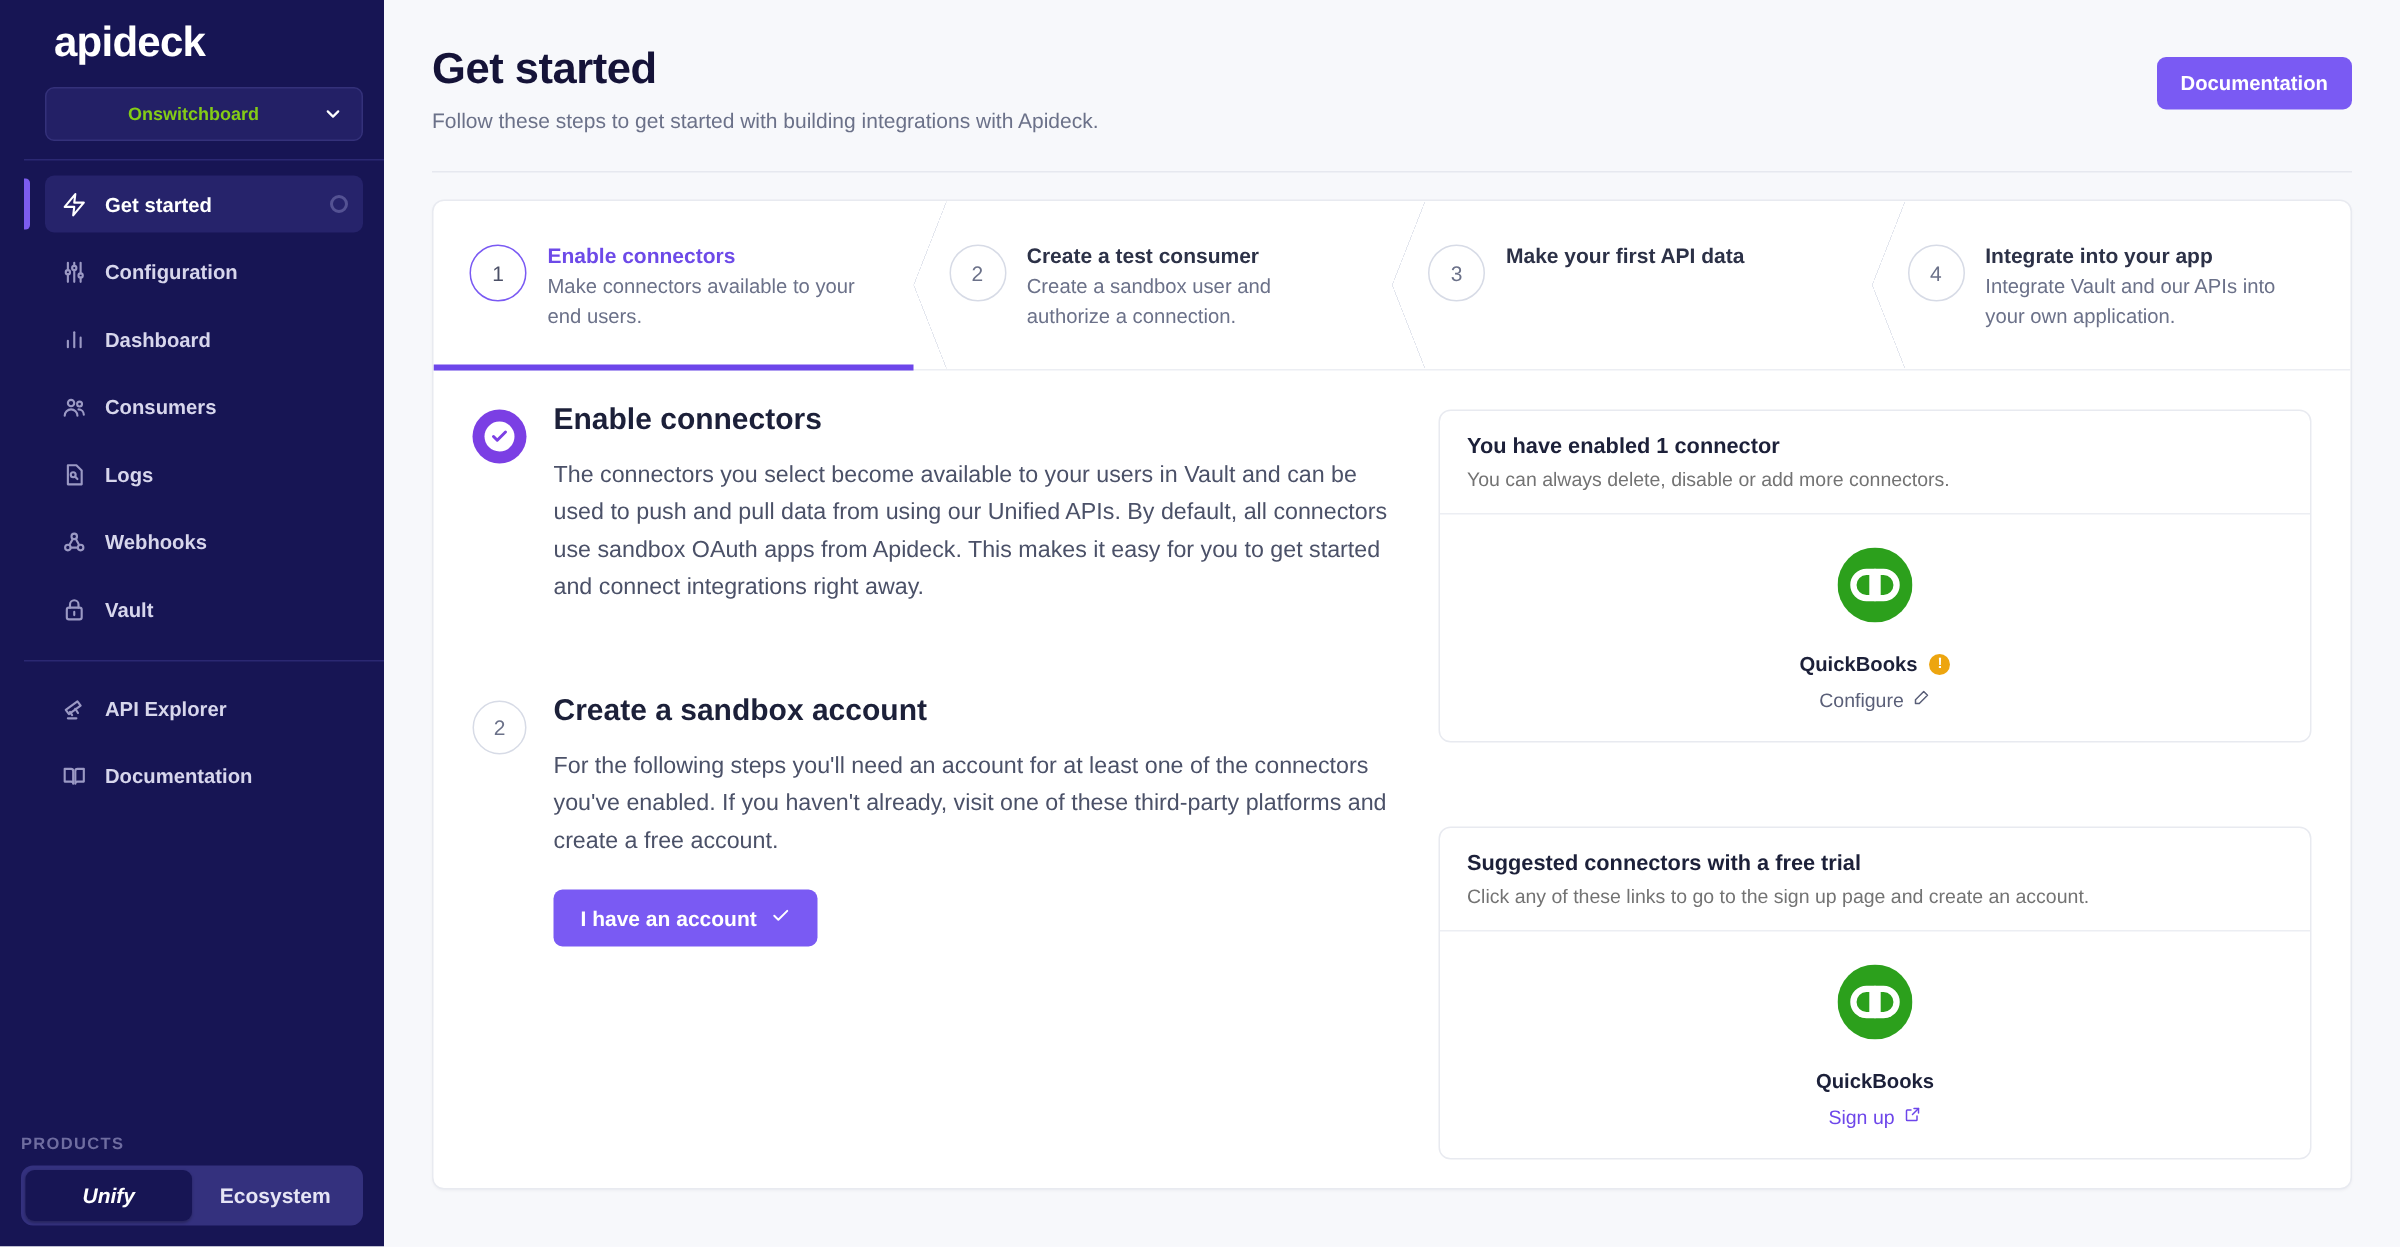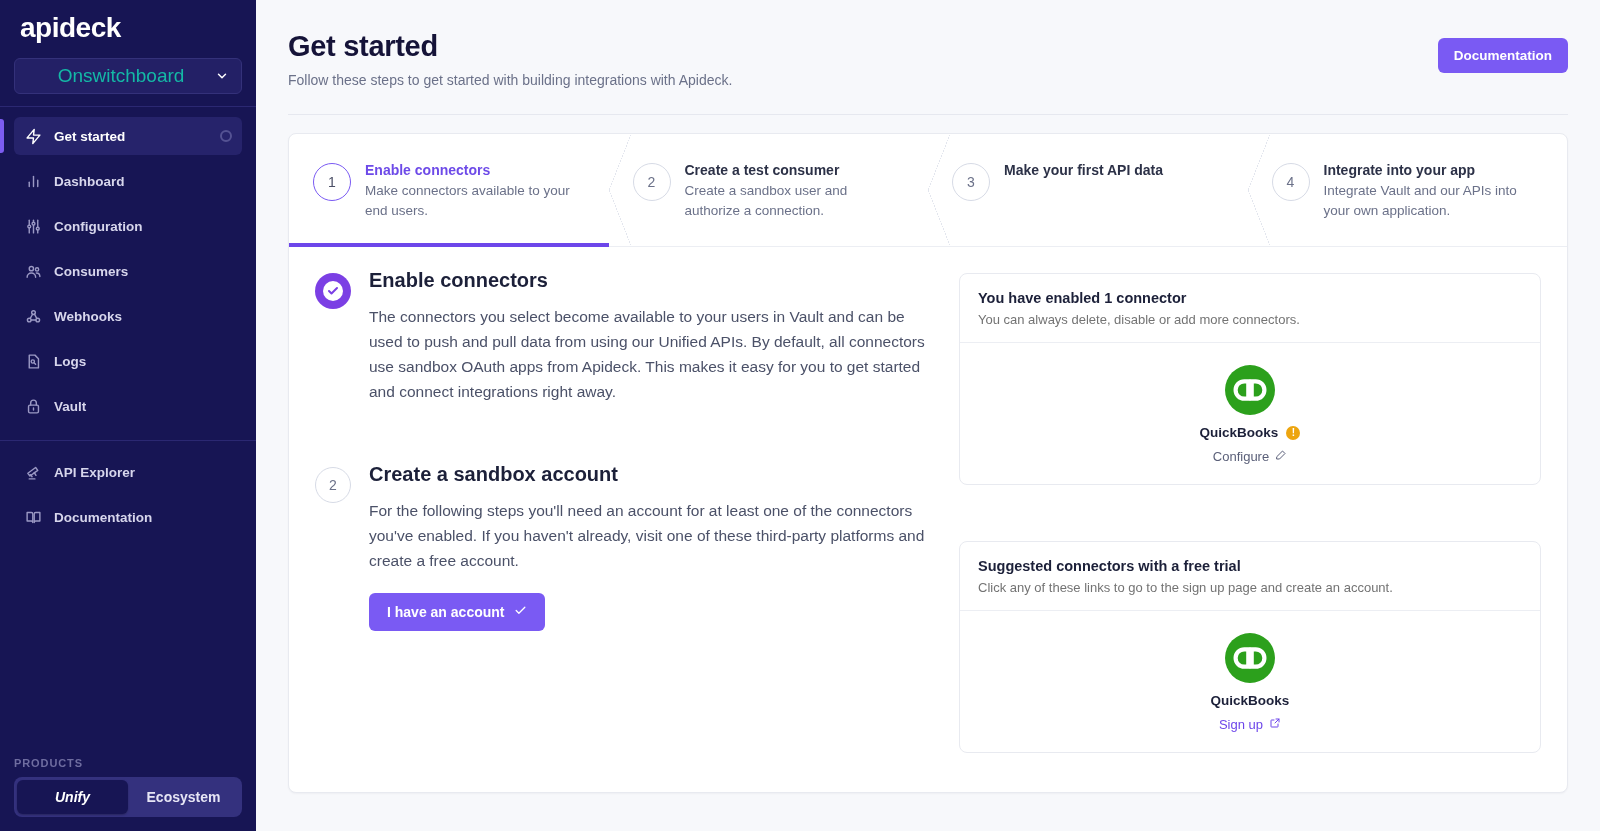--- a/index.html
+++ b/index.html
@@ -10,32 +10,33 @@
     overflow: hidden;
   }
   .app { display: flex; width: 1600px; height: 831px; }
 
   
   .sidebar {
     width: 256px; height: 831px; flex: 0 0 256px;
     background: #171554;
     display: flex; flex-direction: column;
     position: relative;
+    padding-left: 16px;
   }
   .brand {
     color: #ffffff; font-size: 28px; font-weight: bold;
     letter-spacing: -0.5px; padding: 12px 20px 14px 20px;
   }
   .org-select {
     margin: 0 14px 12px 14px; height: 36px;
     background: #232066; border: 1px solid #34317a; border-radius: 6px;
     display: flex; align-items: center; justify-content: space-between;
     padding: 0 12px; cursor: pointer;
   }
-  .org-select .org-name { color: #14b8a6; font-size: 19px; font-weight: normal; flex:1; text-align:center; }
+  .org-select .org-name { color: #84cc16; font-size: 12px; font-weight: bold; flex:1; text-align:center; }
   .org-select .chev { color: #fff; display:flex; }
   .sb-divider { height:1px; background:#2b2872; margin: 0 0 10px 0; }
 
   .nav { padding: 0 14px; }
   .nav-item {
     display: flex; align-items: center; gap: 12px;
     height: 38px; padding: 0 10px; border-radius: 6px;
     color: #d7d6ec; font-size: 13.5px; font-weight: bold;
     cursor: pointer; position: relative; margin-bottom: 7px;
   }
@@ -133,21 +134,21 @@
   
   .panel { border:1px solid #e8eaf0; border-radius:8px; background:#fff; overflow:hidden; }
   .panel + .panel { margin-top: 56px; }
   .panel-head { padding: 16px 18px 15px 18px; border-bottom:1px solid #eceef3; }
   .panel-title { font-size:14.5px; font-weight:bold; color:#1c2039; margin-bottom:6px; }
   .panel-sub { font-size:13px; color:#737373; }
   .panel-body { padding: 22px 18px 20px 18px; display:flex; justify-content:center; }
   .conn { width:150px; text-align:center; }
   .conn-logo { width:50px; height:50px; margin: 0 auto 10px auto; }
   .conn-name { font-size:13.5px; font-weight:bold; color:#1c2039;
-    display:flex; align-items:center; justify-content:center; gap:8px; }
+    display:flex; align-items:center; justify-content:center; gap:8px;margin-top:20px; }
   .warn { width:14px; height:14px; border-radius:50%; background:#eda50f; color:#fff;
     font-size:10px; font-weight:bold; display:flex; align-items:center; justify-content:center; line-height:1; }
   .conn-link { margin-top:9px; font-size:13px; color:#5a5f78; cursor:pointer;
     display:flex; align-items:center; justify-content:center; gap:6px; }
   .conn-link.accent { color:#6d46ea; }
 </style>
 </head>
 <body>
 
 <div class="app">
@@ -167,31 +168,20 @@
 
     <nav class="nav">
       <div class="nav-item active">
         <span class="ic">
           <svg width="17" height="17" viewBox="0 0 24 24" fill="none" stroke="currentColor" stroke-width="2" stroke-linecap="round" stroke-linejoin="round">
               <polygon points="13 2 3 14 12 14 11 22 21 10 12 10 13 2"></polygon>
             </svg>
         </span>
         <span class="nav-label">Get started</span>
         <span class="trail"></span>
-      </div>
-
-      <div class="nav-item">
-        <span class="ic">
-          <svg width="17" height="17" viewBox="0 0 24 24" fill="none" stroke="currentColor" stroke-width="2" stroke-linecap="round">
-              <line x1="6" y1="13" x2="6" y2="19"></line>
-              <line x1="12" y1="5" x2="12" y2="19"></line>
-              <line x1="18" y1="10" x2="18" y2="19"></line>
-            </svg>
-        </span>
-        <span class="nav-label">Dashboard</span>
       </div>
 
       <div class="nav-item">
         <span class="ic">
           <svg width="17" height="17" viewBox="0 0 24 24" fill="none" stroke="currentColor" stroke-width="2" stroke-linecap="round">
               <line x1="6" y1="3" x2="6" y2="10"></line>
               <line x1="6" y1="14" x2="6" y2="21"></line>
               <circle cx="6" cy="12" r="2"></circle>
               <line x1="12" y1="3" x2="12" y2="6"></line>
               <line x1="12" y1="10" x2="12" y2="21"></line>
@@ -199,53 +189,64 @@
               <line x1="18" y1="3" x2="18" y2="13"></line>
               <line x1="18" y1="17" x2="18" y2="21"></line>
               <circle cx="18" cy="15" r="2"></circle>
             </svg>
         </span>
         <span class="nav-label">Configuration</span>
       </div>
 
       <div class="nav-item">
         <span class="ic">
+          <svg width="17" height="17" viewBox="0 0 24 24" fill="none" stroke="currentColor" stroke-width="2" stroke-linecap="round">
+              <line x1="6" y1="13" x2="6" y2="19"></line>
+              <line x1="12" y1="5" x2="12" y2="19"></line>
+              <line x1="18" y1="10" x2="18" y2="19"></line>
+            </svg>
+        </span>
+        <span class="nav-label">Dashboard</span>
+      </div>
+
+      <div class="nav-item">
+        <span class="ic">
           <svg width="17" height="17" viewBox="0 0 24 24" fill="none" stroke="currentColor" stroke-width="2" stroke-linecap="round" stroke-linejoin="round">
               <circle cx="9" cy="8" r="3"></circle>
               <path d="M3 20c0-3.3 2.7-6 6-6s6 2.7 6 6"></path>
               <circle cx="17" cy="9" r="2.3"></circle>
               <path d="M16 14c2.8 0 5 2.2 5 5"></path>
             </svg>
         </span>
         <span class="nav-label">Consumers</span>
+      </div>
+
+      <div class="nav-item">
+        <span class="ic">
+          <svg width="17" height="17" viewBox="0 0 24 24" fill="none" stroke="currentColor" stroke-width="2" stroke-linecap="round" stroke-linejoin="round">
+              <path d="M6 3h8l5 5v13H6z"></path>
+              <circle cx="11" cy="12" r="2.3"></circle>
+              <line x1="13" y1="14" x2="15" y2="16"></line>
+            </svg>
+        </span>
+        <span class="nav-label">Logs</span>
       </div>
 
       <div class="nav-item">
         <span class="ic">
           <svg width="17" height="17" viewBox="0 0 24 24" fill="none" stroke="currentColor" stroke-width="2" stroke-linecap="round" stroke-linejoin="round">
               <circle cx="12" cy="6.5" r="2.6"></circle>
               <circle cx="6" cy="17" r="2.6"></circle>
               <circle cx="18" cy="17" r="2.6"></circle>
               <path d="M10.7 8.8 7.4 14.6"></path>
               <path d="M13.4 8.7l3.2 5.9"></path>
               <path d="M8.6 17h6.8"></path>
             </svg>
         </span>
         <span class="nav-label">Webhooks</span>
-      </div>
-
-      <div class="nav-item">
-        <span class="ic">
-          <svg width="17" height="17" viewBox="0 0 24 24" fill="none" stroke="currentColor" stroke-width="2" stroke-linecap="round" stroke-linejoin="round">
-              <path d="M6 3h8l5 5v13H6z"></path>
-              <circle cx="11" cy="12" r="2.3"></circle>
-              <line x1="13" y1="14" x2="15" y2="16"></line>
-            </svg>
-        </span>
-        <span class="nav-label">Logs</span>
       </div>
 
       <div class="nav-item">
         <span class="ic">
           <svg width="17" height="17" viewBox="0 0 24 24" fill="none" stroke="currentColor" stroke-width="2" stroke-linecap="round" stroke-linejoin="round">
               <rect x="5" y="10" width="14" height="11" rx="2"></rect>
               <path d="M8 10V7a4 4 0 0 1 8 0v3"></path>
               <line x1="12" y1="14" x2="12" y2="17"></line>
             </svg>
         </span>

